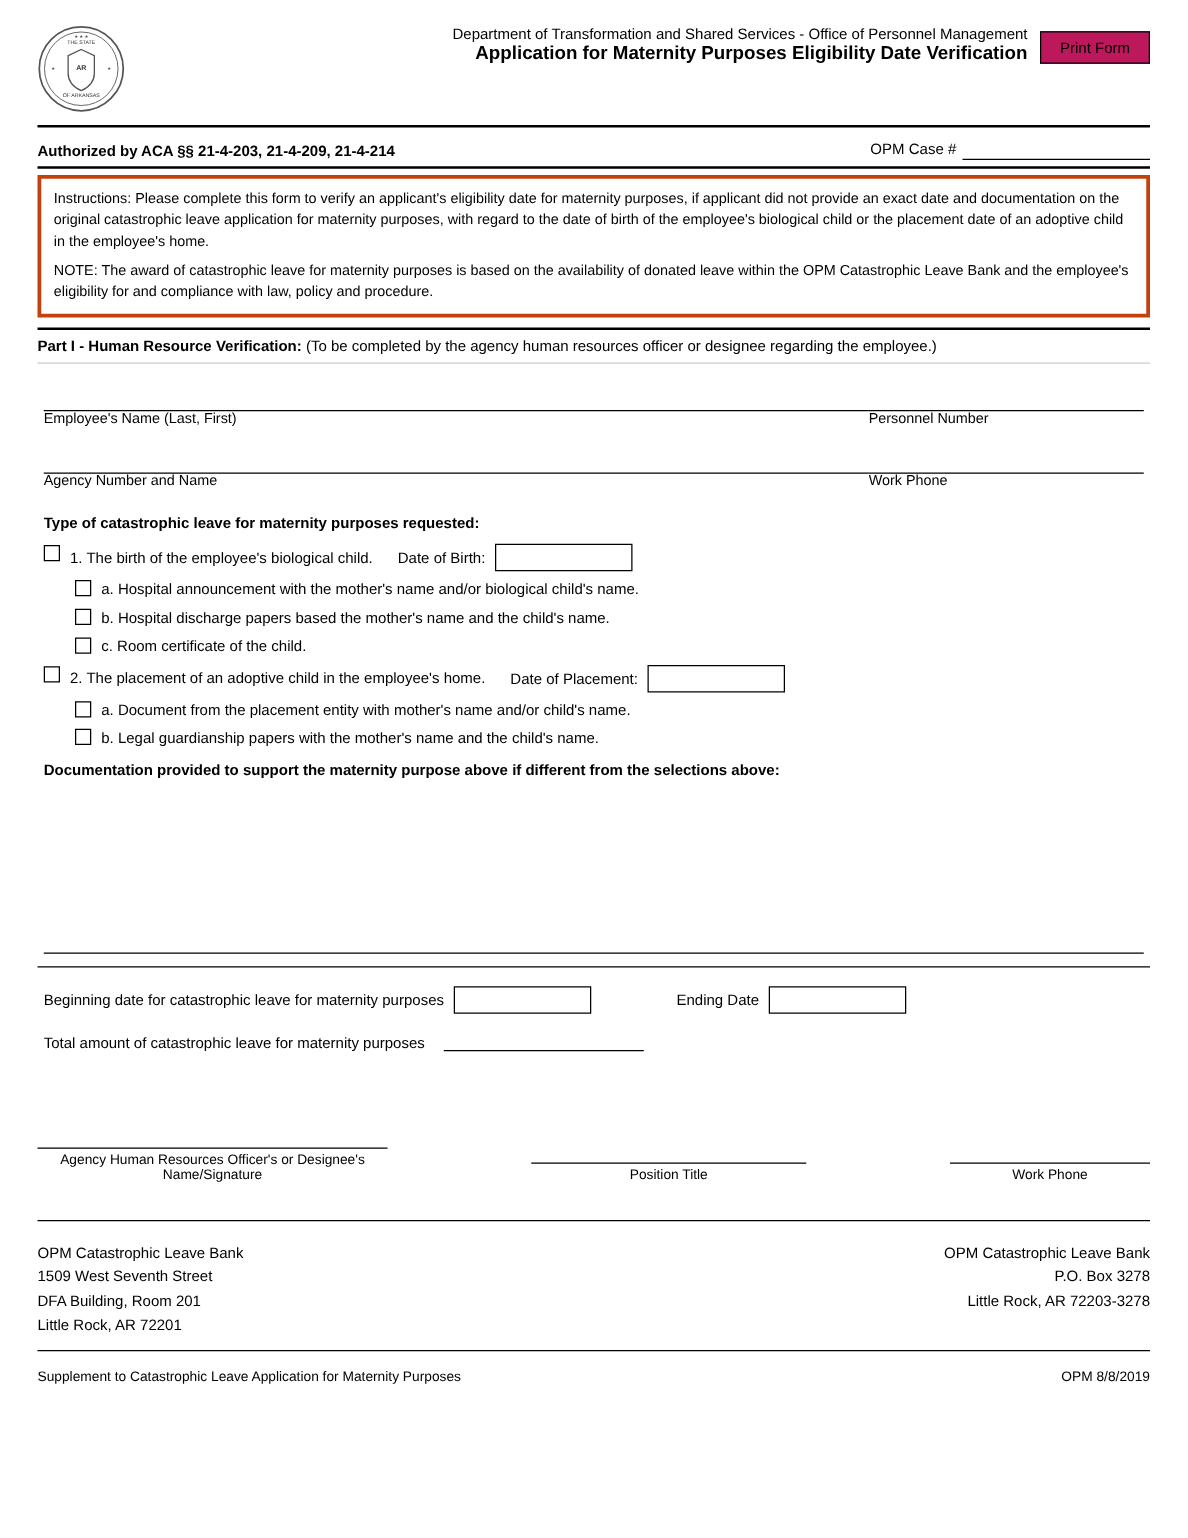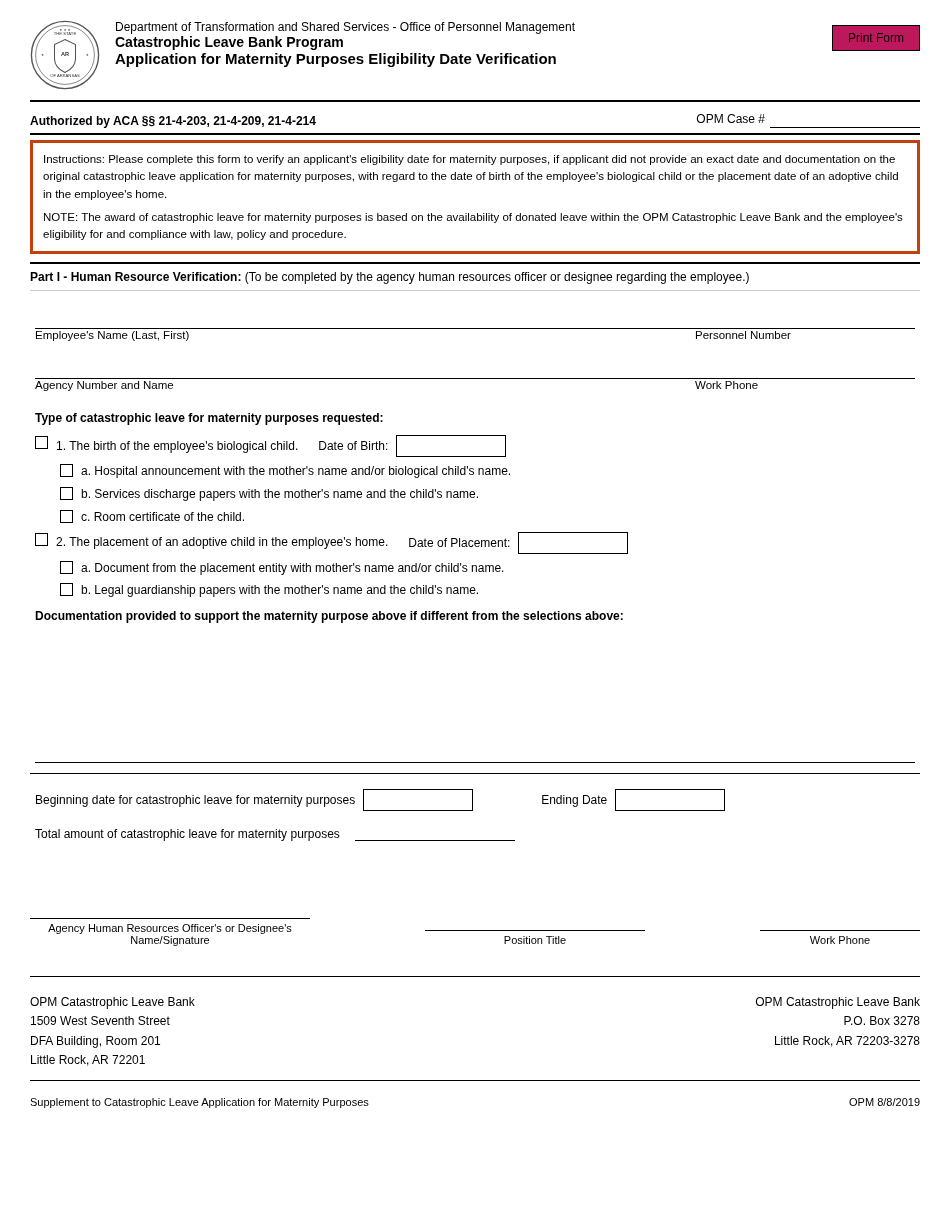--- a/index.html
+++ b/index.html
@@ -18,20 +18,21 @@
       margin-bottom: 10px;
     }
     .seal {
       width: 70px;
       height: 70px;
       margin-right: 15px;
       flex-shrink: 0;
     }
     .header-text {
       flex: 1;
+      text-align: right;
     }
     .header-text .dept {
       font-size: 12px;
       font-weight: normal;
     }
     .header-text .program {
       font-size: 14px;
       font-weight: bold;
     }
     .header-text .app-title {
@@ -255,21 +256,20 @@
     <path d="M50 28 L65 35 L65 55 Q65 68 50 75 Q35 68 35 55 L35 35 Z" fill="none" stroke="#555" stroke-width="1.5"></path>
     <text x="50" y="52" text-anchor="middle" font-size="8" fill="#333" font-weight="bold">AR</text>
 
     <text x="50" y="15" text-anchor="middle" font-size="5" fill="#555">★ ★ ★</text>
     <text x="18" y="52" text-anchor="middle" font-size="5" fill="#555">★</text>
     <text x="82" y="52" text-anchor="middle" font-size="5" fill="#555">★</text>
   </svg>
 
   <div class="header-text">
     <div class="dept">Department of Transformation and Shared Services - Office of Personnel Management</div>
-    <div class="program">Catastrophic Leave Bank Program</div>
     <div class="app-title">Application for Maternity Purposes Eligibility Date Verification</div>
   </div>
 
   <button class="print-form-btn">Print Form</button>
 </div>
 
 <div class="divider"></div>
 
 <div class="authorized-row">
   <span class="authorized-text">Authorized by ACA §§ 21-4-203, 21-4-209, 21-4-214</span>
@@ -329,21 +329,21 @@
       </div>
     </div>
 
     <div class="checkbox-item indent1">
       <div class="checkbox-box"></div>
       <span class="checkbox-label">a.  Hospital announcement with the mother's name and/or biological child's name.</span>
     </div>
 
     <div class="checkbox-item indent1">
       <div class="checkbox-box"></div>
-      <span class="checkbox-label">b.  Services discharge papers with the mother's name and the child's name.</span>
+      <span class="checkbox-label">b.  Hospital discharge papers based the mother's name and the child's name.</span>
     </div>
 
     <div class="checkbox-item indent1">
       <div class="checkbox-box"></div>
       <span class="checkbox-label">c.  Room certificate of the child.</span>
     </div>
 
     <div class="checkbox-item" style="margin-top:6px;">
       <div class="checkbox-box"></div>
       <div class="checkbox-row-with-date">

